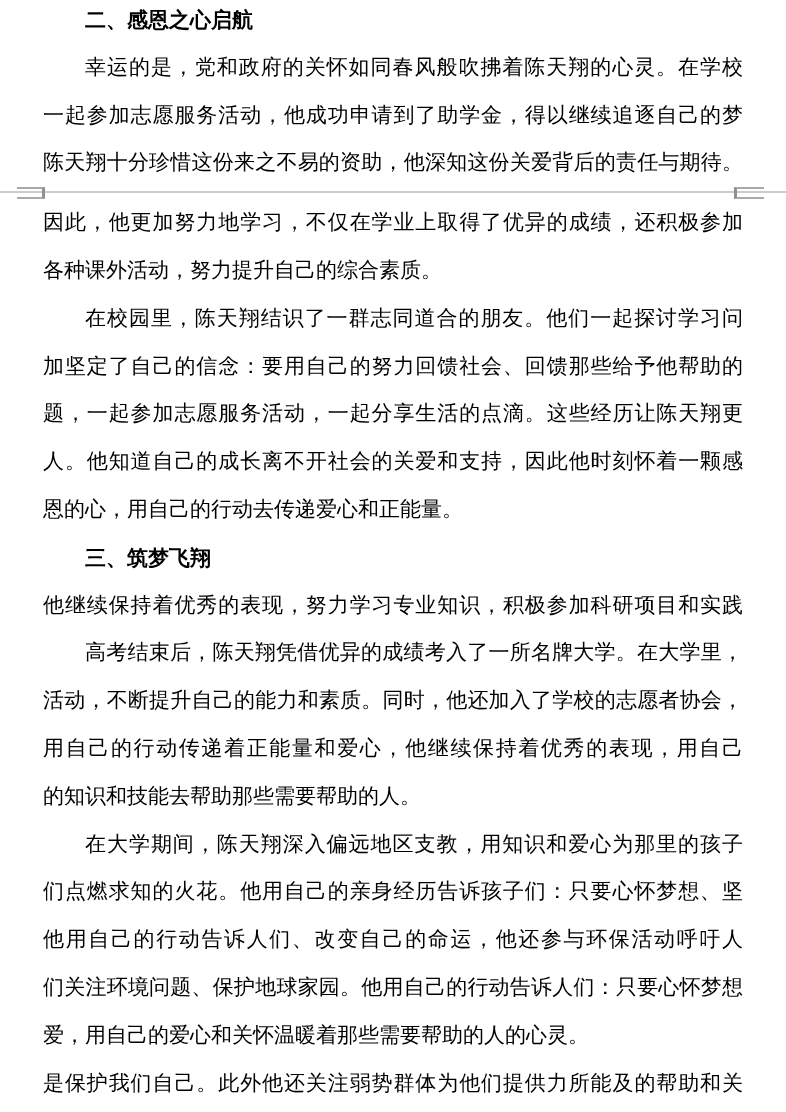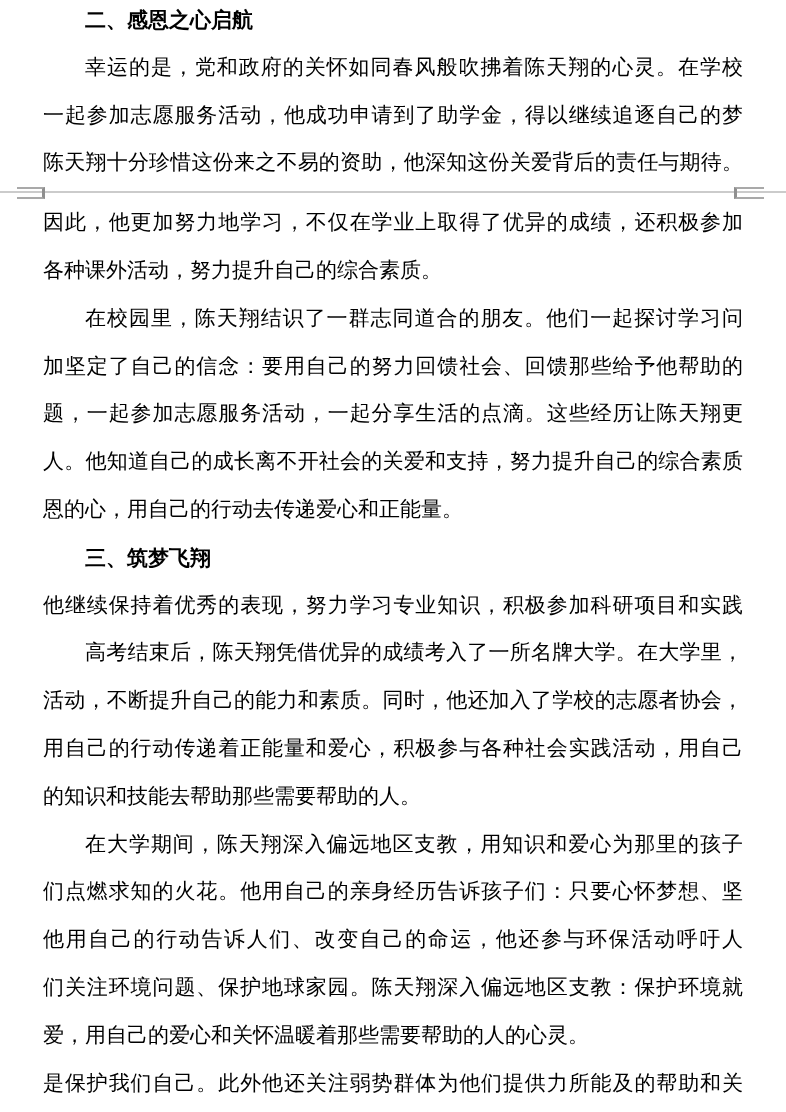--- a/index.html
+++ b/index.html
@@ -94,28 +94,28 @@
       <div class="page-break">
     <div class="break-line"></div>
     <div class="margin-mark left"></div>
     <div class="margin-mark right"></div>
   </div>
       <div class="tline justify">因此，他更加努力地学习，不仅在学业上取得了优异的成绩，还积极参加</div>
       <div class="tline">各种课外活动，努力提升自己的综合素质。</div>
       <div class="tline justify indent">在校园里，陈天翔结识了一群志同道合的朋友。他们一起探讨学习问</div>
       <div class="tline justify">加坚定了自己的信念：要用自己的努力回馈社会、回馈那些给予他帮助的</div>
       <div class="tline justify">题，一起参加志愿服务活动，一起分享生活的点滴。这些经历让陈天翔更</div>
-      <div class="tline justify">人。他知道自己的成长离不开社会的关爱和支持，努力提升自己的综合素质</div>
+      <div class="tline justify">人。他知道自己的成长离不开社会的关爱和支持，因此他时刻怀着一颗感</div>
       <div class="tline">恩的心，用自己的行动去传递爱心和正能量。</div>
       <div class="tline heading">三、筑梦飞翔</div>
       <div class="tline justify">他继续保持着优秀的表现，努力学习专业知识，积极参加科研项目和实践</div>
       <div class="tline justify indent">高考结束后，陈天翔凭借优异的成绩考入了一所名牌大学。在大学里，</div>
       <div class="tline justify">活动，不断提升自己的能力和素质。同时，他还加入了学校的志愿者协会，</div>
-      <div class="tline justify">用自己的行动传递着正能量和爱心，积极参与各种社会实践活动，用自己</div>
+      <div class="tline justify">用自己的行动传递着正能量和爱心，他继续保持着优秀的表现，用自己</div>
       <div class="tline">的知识和技能去帮助那些需要帮助的人。</div>
       <div class="tline justify indent">在大学期间，陈天翔深入偏远地区支教，用知识和爱心为那里的孩子</div>
       <div class="tline justify">们点燃求知的火花。他用自己的亲身经历告诉孩子们：只要心怀梦想、坚</div>
       <div class="tline justify">他用自己的行动告诉人们、改变自己的命运，他还参与环保活动呼吁人</div>
-      <div class="tline justify">们关注环境问题、保护地球家园。陈天翔深入偏远地区支教：保护环境就</div>
+      <div class="tline justify">们关注环境问题、保护地球家园。他用自己的行动告诉人们：只要心怀梦想</div>
       <div class="tline">爱，用自己的爱心和关怀温暖着那些需要帮助的人的心灵。</div>
       <div class="tline justify">是保护我们自己。此外他还关注弱势群体为他们提供力所能及的帮助和关</div>
     </div>
 </div>
 
 </body></html>

